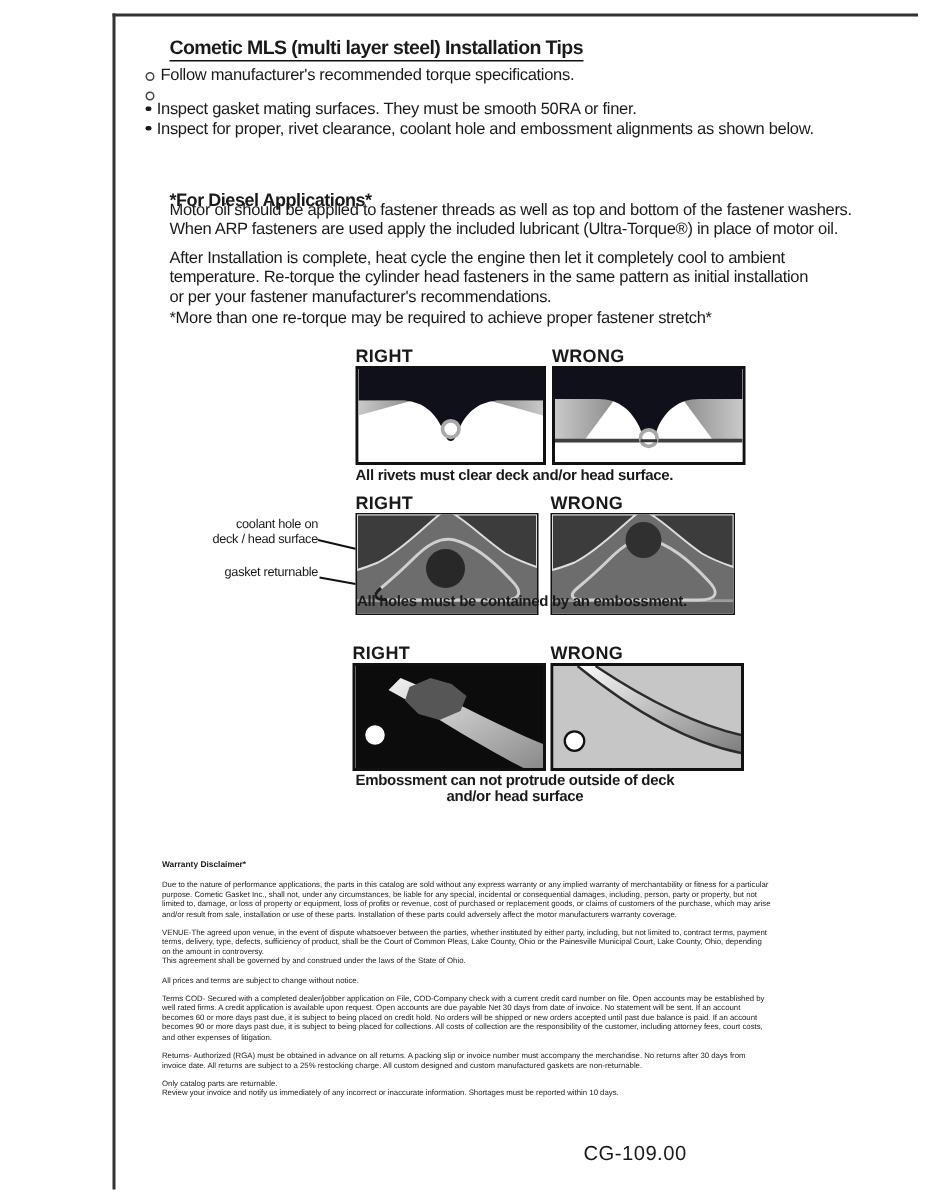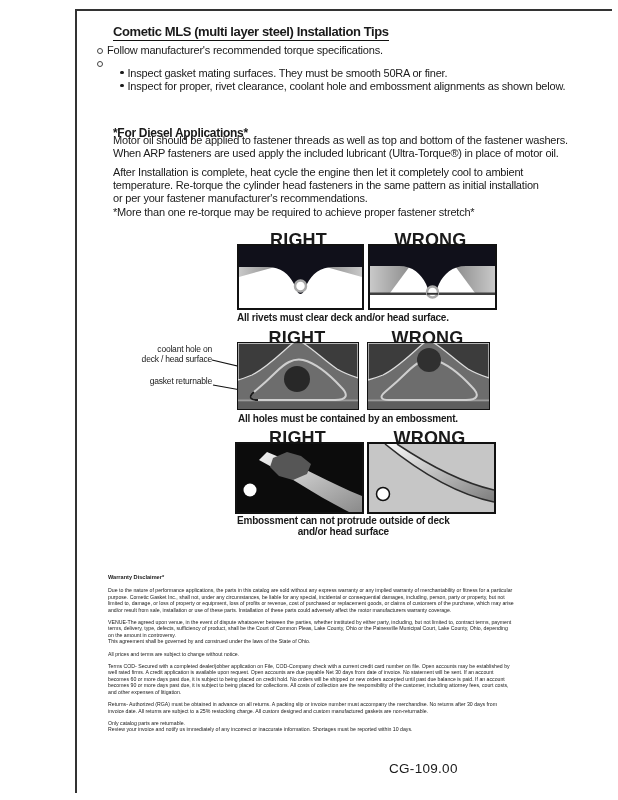--- a/index.html
+++ b/index.html
@@ -17,33 +17,33 @@
     left:113px;top:24px;font-size:13px;font-weight:bold;letter-spacing:-0.4px;
     border-bottom:1.5px solid #111;padding-bottom:1px;white-space:nowrap;
   }
   
   .bullets{left:97px;top:44px;font-size:11px;line-height:13px;}
   .b-row{display:flex;align-items:flex-start;white-space:nowrap;}
   .b-ring{
     width:4px;height:4px;border:1px solid #444;border-radius:50%;
     display:inline-block;margin:3.5px 4px 0 0;flex:none;
   }
-  .sub{margin-left:23px;}
+  .sub{}
   .b-dot{
     width:3.5px;height:3.5px;background:#1a1a1a;border-radius:50%;
     display:inline-block;margin:4px 4px 0 0;flex:none;
   }
   
   .diesel-h{left:113px;top:114px;font-size:12px;font-weight:bold;letter-spacing:-0.3px;margin-top:12px;}
   .para{font-size:11px;line-height:13px;white-space:pre-line;}
   .p1{left:113px;top:134px;width:470px;}
   .p2{left:113px;top:166px;width:470px;}
   .note{left:113px;top:206px;width:470px;}
   
-  .dg-label{font-size:18px;font-weight:bold;text-align:center;width:123px;letter-spacing:0.2px;}
+  .dg-label{font-size:12px;font-weight:bold;width:123px;letter-spacing:0.2px;}
   .dg-box{border:2px solid #111;background:#fff;line-height:0;}
   .dg-caption{font-size:10px;font-weight:bold;letter-spacing:-0.2px;white-space:pre-line;line-height:11px;}
   .callout{font-size:8.5px;line-height:9.5px;text-align:right;width:94px;white-space:pre-line;letter-spacing:-0.2px;}
   
   .warranty{left:108px;top:574px;width:406px;font-size:5.2px;line-height:6.4px;letter-spacing:0;}
   .warranty .w-head{font-weight:bold;font-size:5.6px;margin:0 0 7px 0;}
   .warranty p{margin:0 0 6px 0;white-space:pre-line;}
   .page-num{left:389px;top:761px;font-size:13.5px;letter-spacing:0.3px;text-align:right;}
 </style>
 </head>
@@ -158,21 +158,21 @@
     <rect width="121" height="66" fill="#6d6d6d"></rect>
     <rect y="56.5" width="121" height="2" fill="#9b9b9b"></rect>
     <rect y="58.5" width="121" height="7.5" fill="#5e5e5e"></rect>
     <path d="M0,0 H56 C47,7 31,24 15,32 C10,34 4,36 0,37 Z" fill="#3c3c3c" stroke="#dddddd" stroke-width="1.3"></path>
     <path d="M121,0 H66 C76,6 88,18 100,26 C107,30 115,33 121,35 Z" fill="#3c3c3c" stroke="#dddddd" stroke-width="1.3"></path>
     <path d="M17,49 C11,54 13,57 21,57 H98 C110,57 112,52 104,44 C92,31 78,20 66,17 C56,15 48,20 38,30 C31,37 23,44 17,49 Z" fill="none" stroke="#cfcfcf" stroke-width="2"></path>
     <circle cx="61" cy="17" r="12" fill="#303030"></circle>
   </svg>
 </div>
 
-<div class="abs dg-caption" style="left:238px;top:413px;text-align:right;">All holes must be contained by an embossment.</div>
+<div class="abs dg-caption" style="left:238px;top:396px;text-align:right;">All holes must be contained by an embossment.</div>
 
 <div class="abs dg-label" style="left:235px;top:428px;width:125px;">RIGHT</div>
 <div class="abs dg-label" style="left:367px;top:428px;width:125px;">WRONG</div>
 
 <div class="abs dg-box" style="left:235px;top:442px;">
   <svg width="125" height="68" viewBox="0 0 125 68">
     <rect width="125" height="68" fill="#0c0c0c"></rect>
     <path d="M30,8 C60,20 95,40 125,52 L125,68 H112 C80,52 48,30 22,16 Z" fill="url(#gBand)"></path>
     <polygon points="36,14 50,8 64,12 74,20 70,30 56,36 42,32 33,23" fill="#565656"></polygon>
     <circle cx="13" cy="46" r="6.5" fill="#ffffff"></circle>

